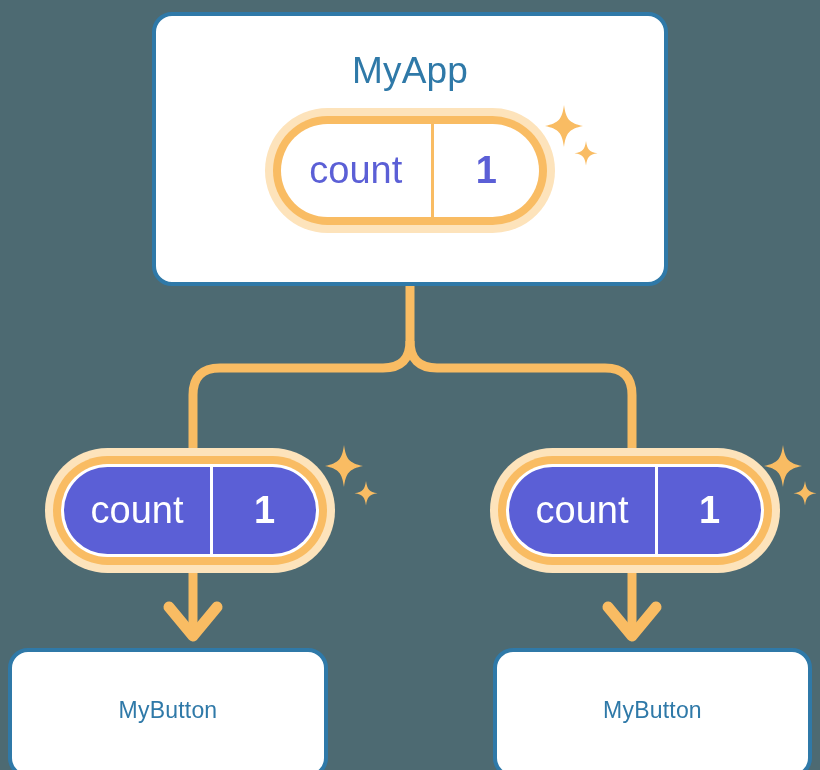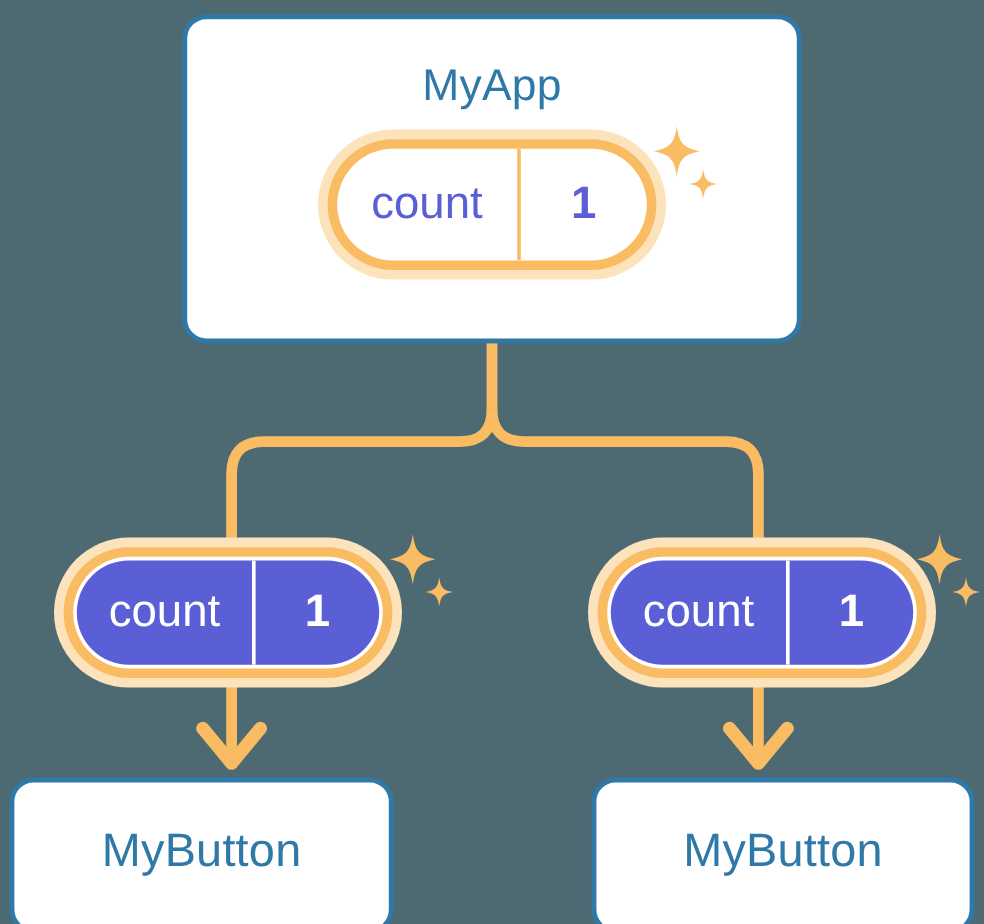--- a/index.html
+++ b/index.html
@@ -68,21 +68,21 @@
   }
   #button-card-left {
     left: 8px;
     width: 320px;
   }
   #button-card-right {
     left: 493px;
     width: 319px;
   }
   .button-card .card-title {
-    font-size: 39px;
+    font-size: 23px;
     margin-top: -6px;
   }
 
   
   .pill {
     position: absolute;
     box-sizing: border-box;
     border-radius: 999px;
     display: flex;
     align-items: stretch;

